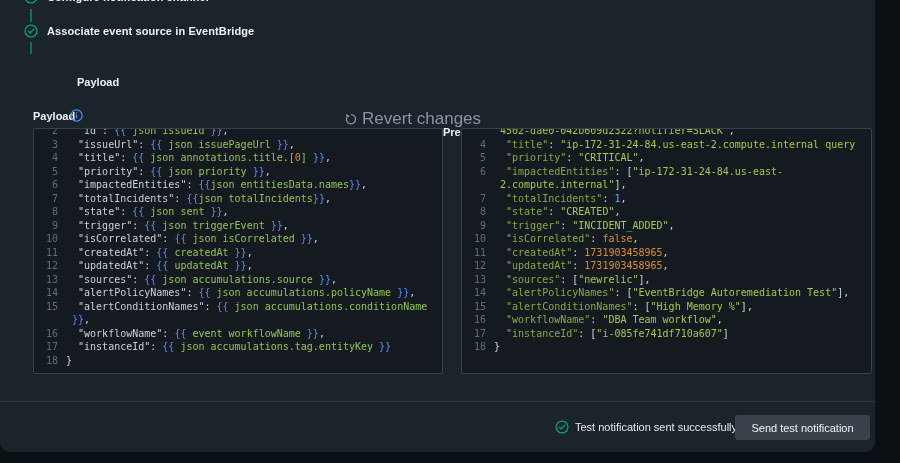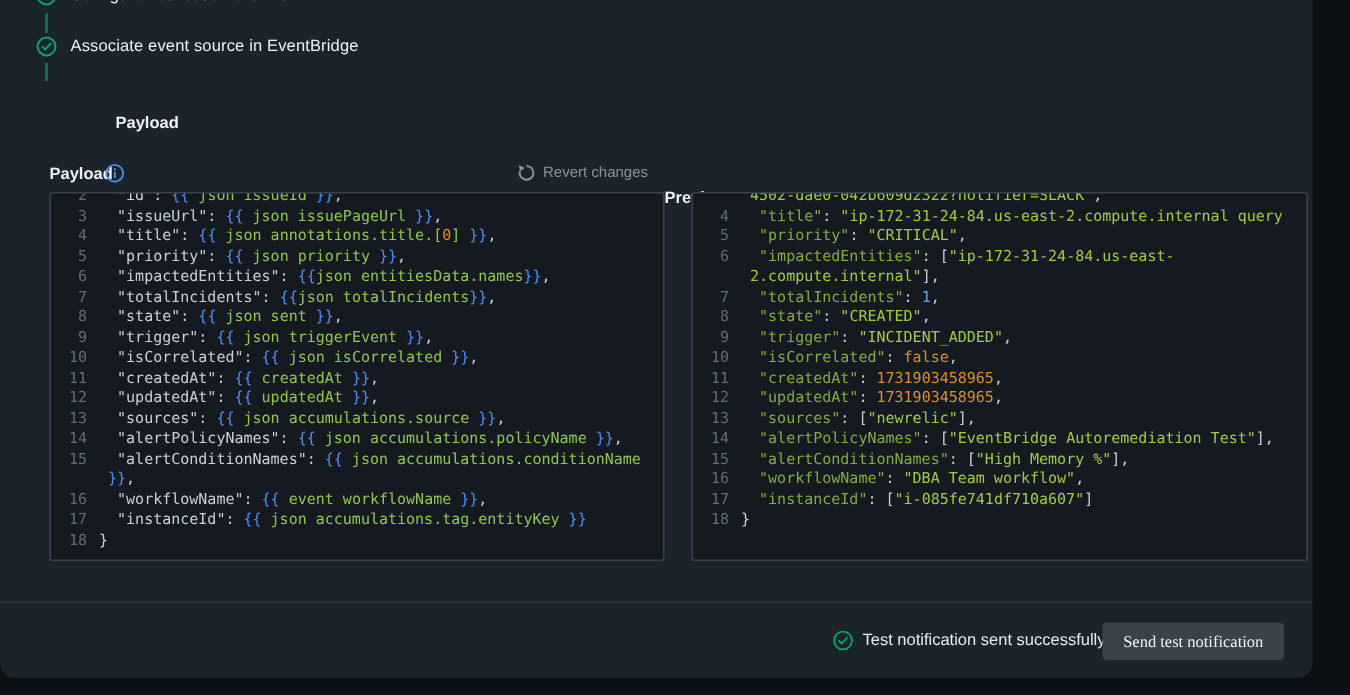--- a/index.html
+++ b/index.html
@@ -8,28 +8,28 @@
     position:relative; width:900px; height:463px; overflow:hidden;
     background:#0b1015; font-family:"Liberation Sans", sans-serif;
   }
   .card {
     position:absolute; left:0; top:0; width:875px; height:452px;
     background:#1b232b; border-radius:0 0 10px 10px;
   }
   
   .step { position:absolute; display:flex; align-items:center; gap:9px; }
   .step-icon { width:14px; height:14px; flex:0 0 14px; }
-  .step-label { font-size:11px; font-weight:normal; color:#eef2f5; letter-spacing:.1px; }
+  .step-label { font-size:11px; font-weight:bold; color:#eef2f5; letter-spacing:.1px; }
   .connector { position:absolute; left:30px; width:2px; background:#0f7352; }
   
   .heading { position:absolute; font-size:11px; font-weight:bold; color:#eef2f5; }
   .label-row-icon { position:absolute; }
   .revert {
     position:absolute; display:flex; align-items:center; gap:5px;
-    font-size:10px; color:#8a949e; background:none; border:none; cursor:default;
+    font-size:17px; color:#8a949e; background:none; border:none; cursor:default;
     font-family:"Liberation Sans", sans-serif;
   }
   
   .code-panel {
     position:absolute; top:128px; height:246px;
     background:#141a20; border:1px solid #39424b; border-radius:2px;
     overflow:hidden; font-family:"DejaVu Sans Mono", monospace; font-size:10px;
   }
   .code-body { margin-top:-5px; padding-left:2px; }
   .code-row { display:flex; height:13.5px; line-height:13.5px; white-space:pre; }
@@ -42,23 +42,23 @@
   .c-pk { color:#83ab3f; }
   .c-ps { color:#a1cc42; }
   .c-pn { color:#df8e25; }
   .c-pb { color:#57a6f2; }
   .c-pw { color:#c9d1d8; }
   
   .divider { position:absolute; left:0; top:401px; width:875px; height:1px; background:#2c353d; }
   .footer-status { position:absolute; display:flex; align-items:center; gap:6px;
     font-size:11px; color:#e6ebee; }
   .send-btn {
-    position:absolute; left:735px; top:415px; width:121px; height:25px;
+    position:absolute; left:735px; top:415px; width:135px; height:25px;
     background:#3a434c; color:#eef2f5; border:none; border-radius:3px;
-    font-size:11px; font-family:Liberation Serif, serif; font-weight:400;
+    font-size:11px; font-family:Liberation Sans, sans-serif; font-weight:400;
     cursor:pointer;
   }
 </style>
 </head>
 <body>
 
 <div id="screen">
   <div class="card">
 
     <div class="step" style="left:24px; top:-10px;">

